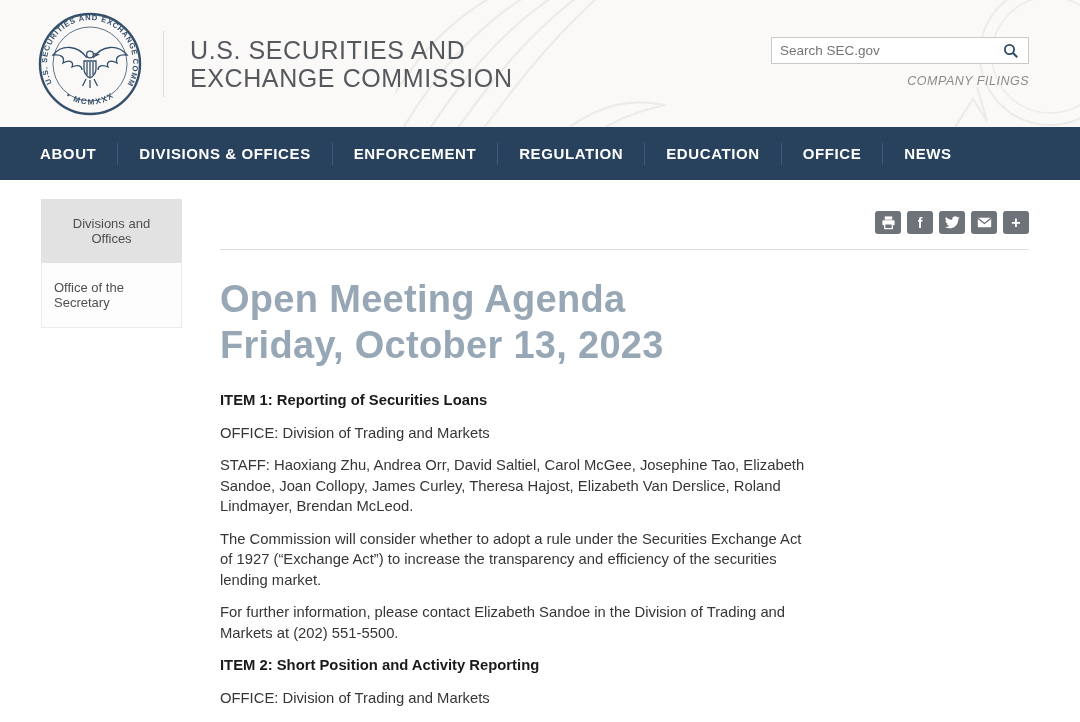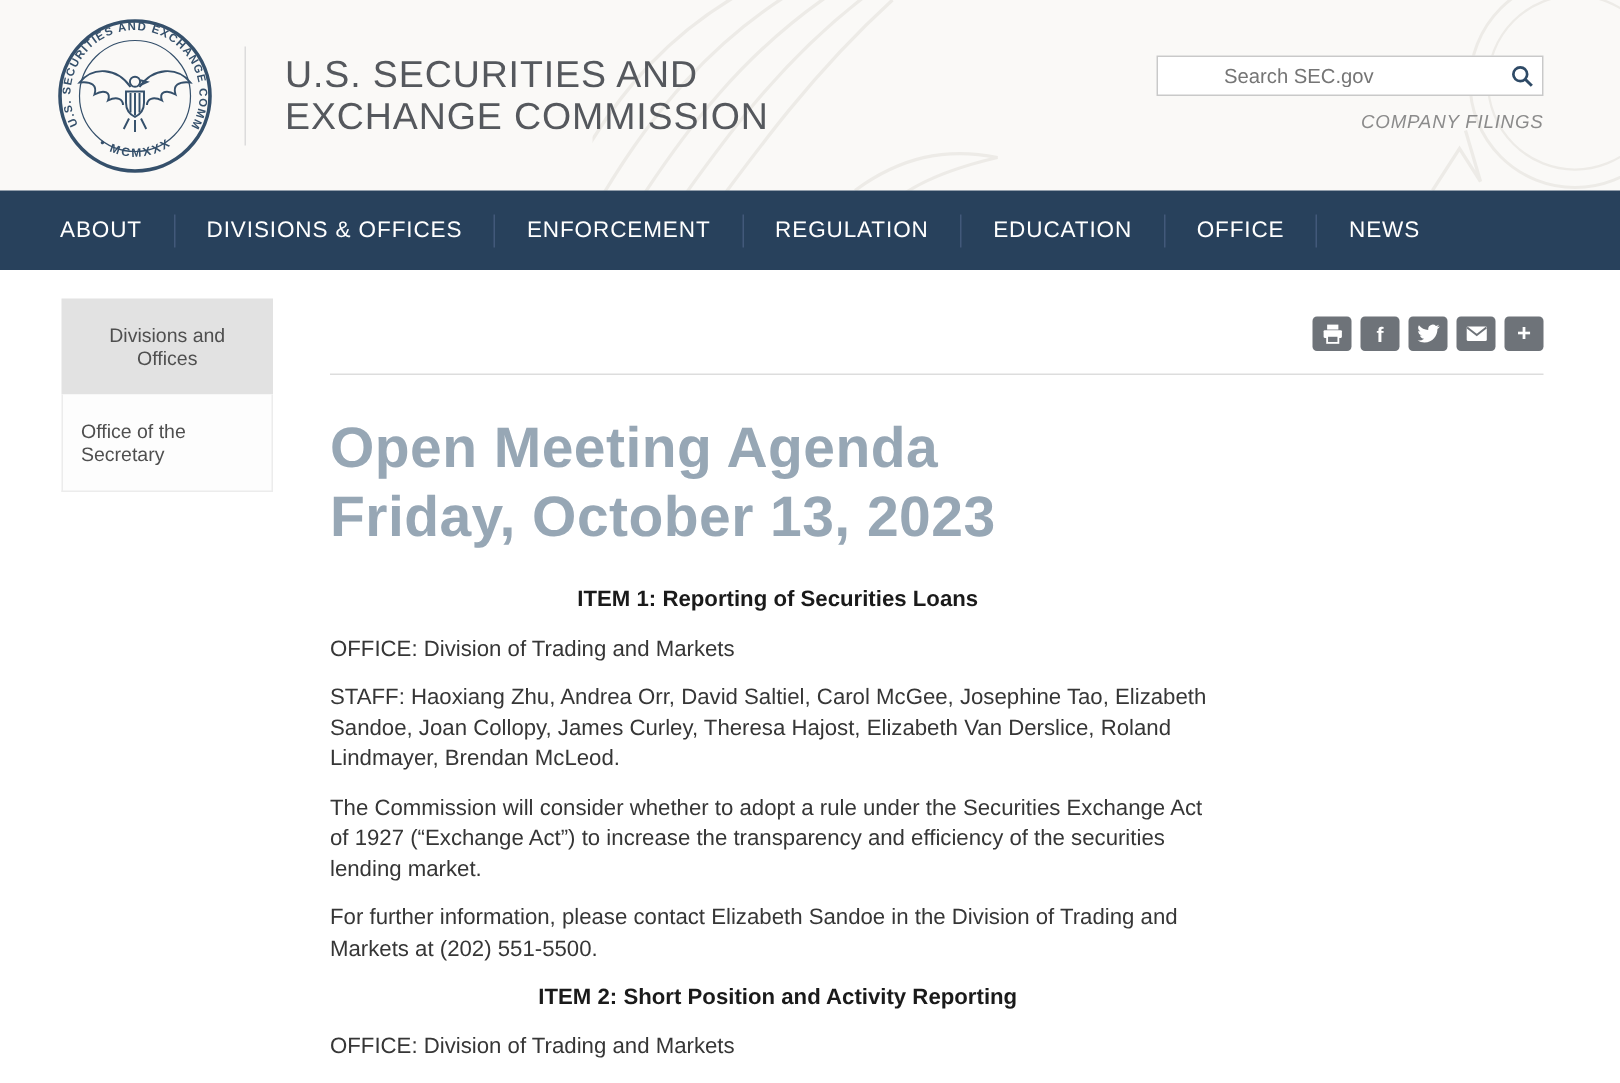--- a/index.html
+++ b/index.html
@@ -18,41 +18,41 @@
   .watermark { position: absolute; left: 395px; top: 0; pointer-events: none; }
   .seal-wrap { margin-left: 38px; width: 104px; height: 104px; position: relative; z-index: 2; }
   .header-divider { width: 1px; height: 66px; background: #dcdcdc; margin-left: 21px; }
   .site-title {
     margin-left: 26px; font-size: 25px; color: #55585d;
     letter-spacing: 0.6px; line-height: 28px; z-index: 2;
   }
   .header-right { position: absolute; right: 51px; top: 37px; width: 258px; text-align: right; z-index: 2; }
   .search-box {
     display: flex; align-items: center; border: 1px solid #c9c9c9;
-    background: #fff; height: 27px; width: 258px; padding-left: 36px;
+    background: #fff; height: 27px; width: 258px;
   }
   .search-box input {
     flex: 1; border: none; outline: none; padding: 0 8px;
     font-size: 13.5px; color: #555; background: transparent;
     font-family: "Liberation Sans", sans-serif;
   }
   .search-btn { width: 34px; height: 100%; background: none; border: none; cursor: pointer;
     display: flex; align-items: center; justify-content: center; }
   .company-filings {
     margin-top: 10px; font-size: 12.5px; color: #8b8b8b;
     letter-spacing: 0.5px; display: inline-block; text-decoration: none; font-style: italic;
   }
 
   
   .main-nav {
     height: 53px; background: #28415c; display: flex; align-items: center;
     padding-left: 40px; position: relative; z-index: 3;
   }
   .nav-link {
-    color: #fff; font-size: 15px; font-weight: normal; letter-spacing: 0.6px;
+    color: #fff; font-size: 15px; font-weight: bold; letter-spacing: 0.6px;
     text-decoration: none; white-space: nowrap;
   }
   .nav-sep { width: 1px; height: 22px; background: #42597a; margin: 0 21px; }
 
   
   .content { display: flex; align-items: flex-start; }
   .sidebar { margin: 19px 0 0 41px; width: 141px; flex-shrink: 0; }
   .sidebar-item {
     font-size: 13px; color: #4f4f4f; padding: 17px 12px; cursor: pointer; line-height: 15px;
   }
@@ -69,21 +69,21 @@
   .share-btn .glyph-f { font-size: 14px; font-weight: bold; }
   .share-btn .glyph-plus { font-size: 16px; font-weight: bold; line-height: 1; }
   .rule { border: none; border-top: 1px solid #dddddd; margin: 15px 0 0; }
 
   .page-title {
     margin-top: 26px; font-weight: 700; font-size: 38px; color: #97a7b5;
     line-height: 46px; letter-spacing: 0.3px;
   }
   .article { width: 597px; margin-top: 22px; font-size: 14.8px; color: #363636; line-height: 20.5px; }
   .article p { margin: 12px 0; }
-  .item-heading { font-weight: bold; color: #1a1a1a; margin: 17px 0 12px; font-size: 14.8px; text-align: center; }
+  .item-heading { font-weight: bold; color: #1a1a1a; margin: 17px 0 12px; font-size: 14.8px; }
   .article > :first-child { margin-top: 0; }
 </style>
 </head>
 <body>
 
 <div class="page">
 
   <header class="site-header">
 
     <svg class="watermark" width="700" height="127" viewBox="0 0 700 127" fill="none">

